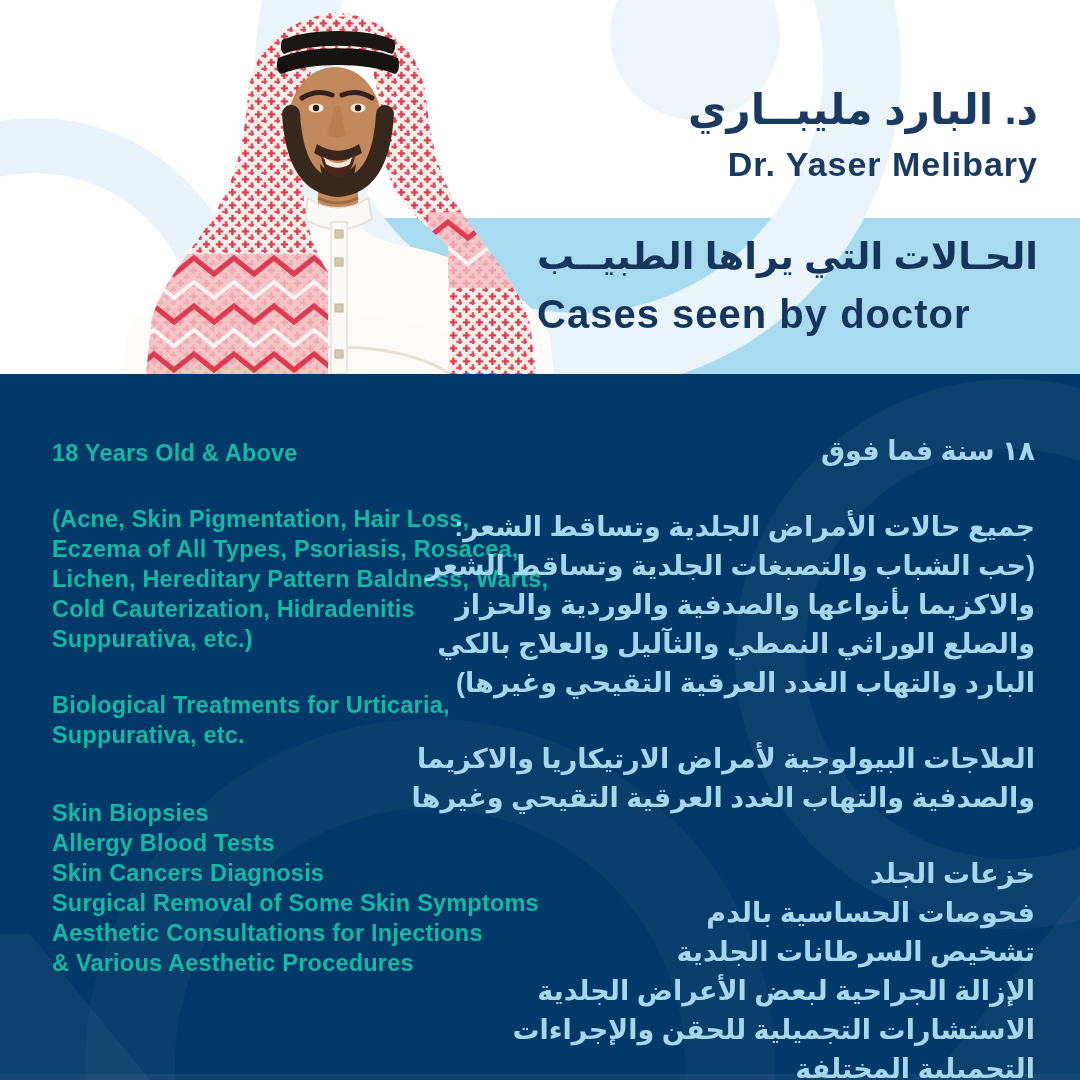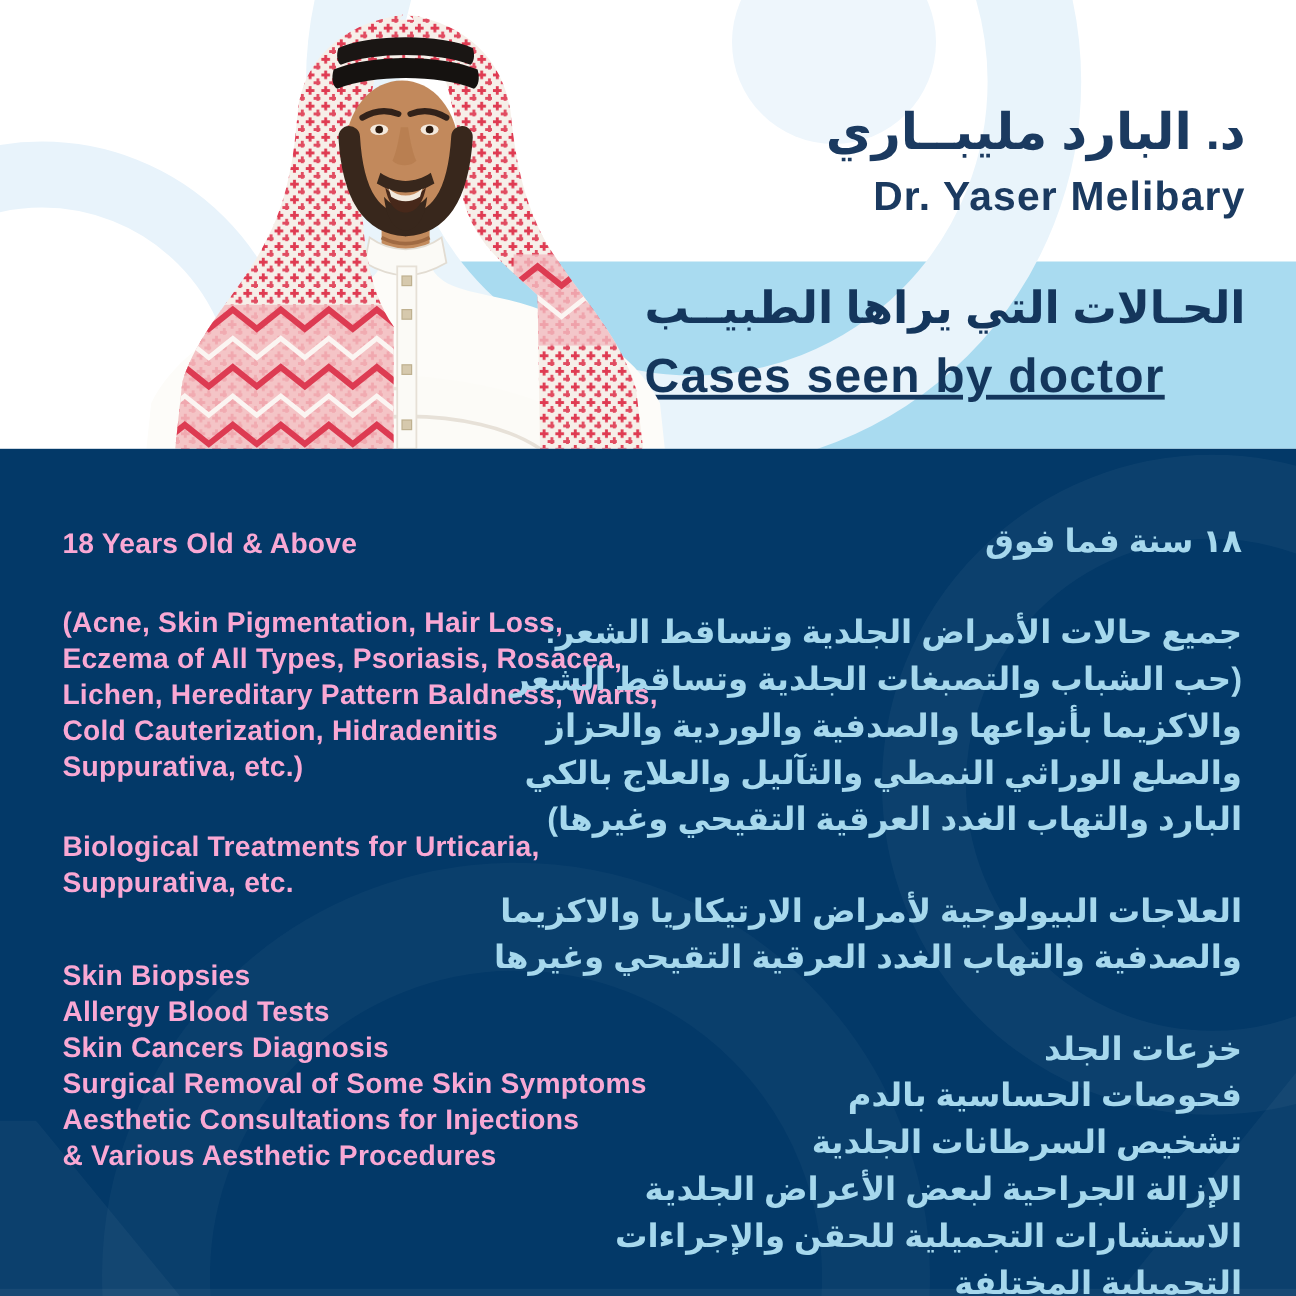--- a/index.html
+++ b/index.html
@@ -12,27 +12,27 @@
   .blob-top{position:absolute;left:610px;top:-50px;width:170px;height:170px;border-radius:50%;background:#eef6fc;}
   
   .strip{position:absolute;left:252px;right:0;top:218px;height:156px;background:#a9dbf0;border-top-left-radius:26px;}
   
   .names{position:absolute;top:84px;right:42px;text-align:right;color:#1b3a60;}
   .name-ar{font-size:42px;font-weight:bold;line-height:52px;direction:rtl;}
   .name-en{font-size:34px;font-weight:bold;letter-spacing:1px;line-height:40px;margin-top:8px;}
   
   .banner-text{position:absolute;top:234px;right:42px;color:#14365c;}
   .banner-ar{font-size:37px;font-weight:bold;line-height:46px;direction:rtl;}
-  .banner-en{font-size:40px;font-weight:bold;letter-spacing:1px;line-height:48px;margin-top:10px;text-decoration:underline;}
+  .banner-en{font-size:40px;font-weight:bold;letter-spacing:1px;line-height:48px;margin-top:10px;}
   
   .figure{position:absolute;left:98px;top:6px;width:460px;height:368px;}
   
   .bottom{position:absolute;left:0;top:374px;width:1080px;height:706px;background:#033968;}
   .wm{position:absolute;left:0;top:0;width:1080px;height:706px;pointer-events:none;}
-  .col-en{position:absolute;left:52px;top:64px;width:520px;color:#f9a8d4;
+  .col-en{position:absolute;left:52px;top:64px;width:520px;color:#14b8a6;
           font-size:23.5px;font-weight:bold;letter-spacing:.2px;line-height:30px;}
   .col-ar{position:absolute;right:45px;top:58px;width:480px;color:#a6d8ed;text-align:right;direction:rtl;
           font-size:27px;font-weight:bold;line-height:39px;}
   .col-en .para{margin:0 0 36px 0;}
   .col-en .para:nth-child(3){margin-bottom:48px;}
   .col-en .para:nth-child(4){margin:0;}
   .col-ar .para{margin:0 0 37px 0;}
   .col-ar .para:last-child{margin:0;}
   .ln{white-space:nowrap;}
 </style>

